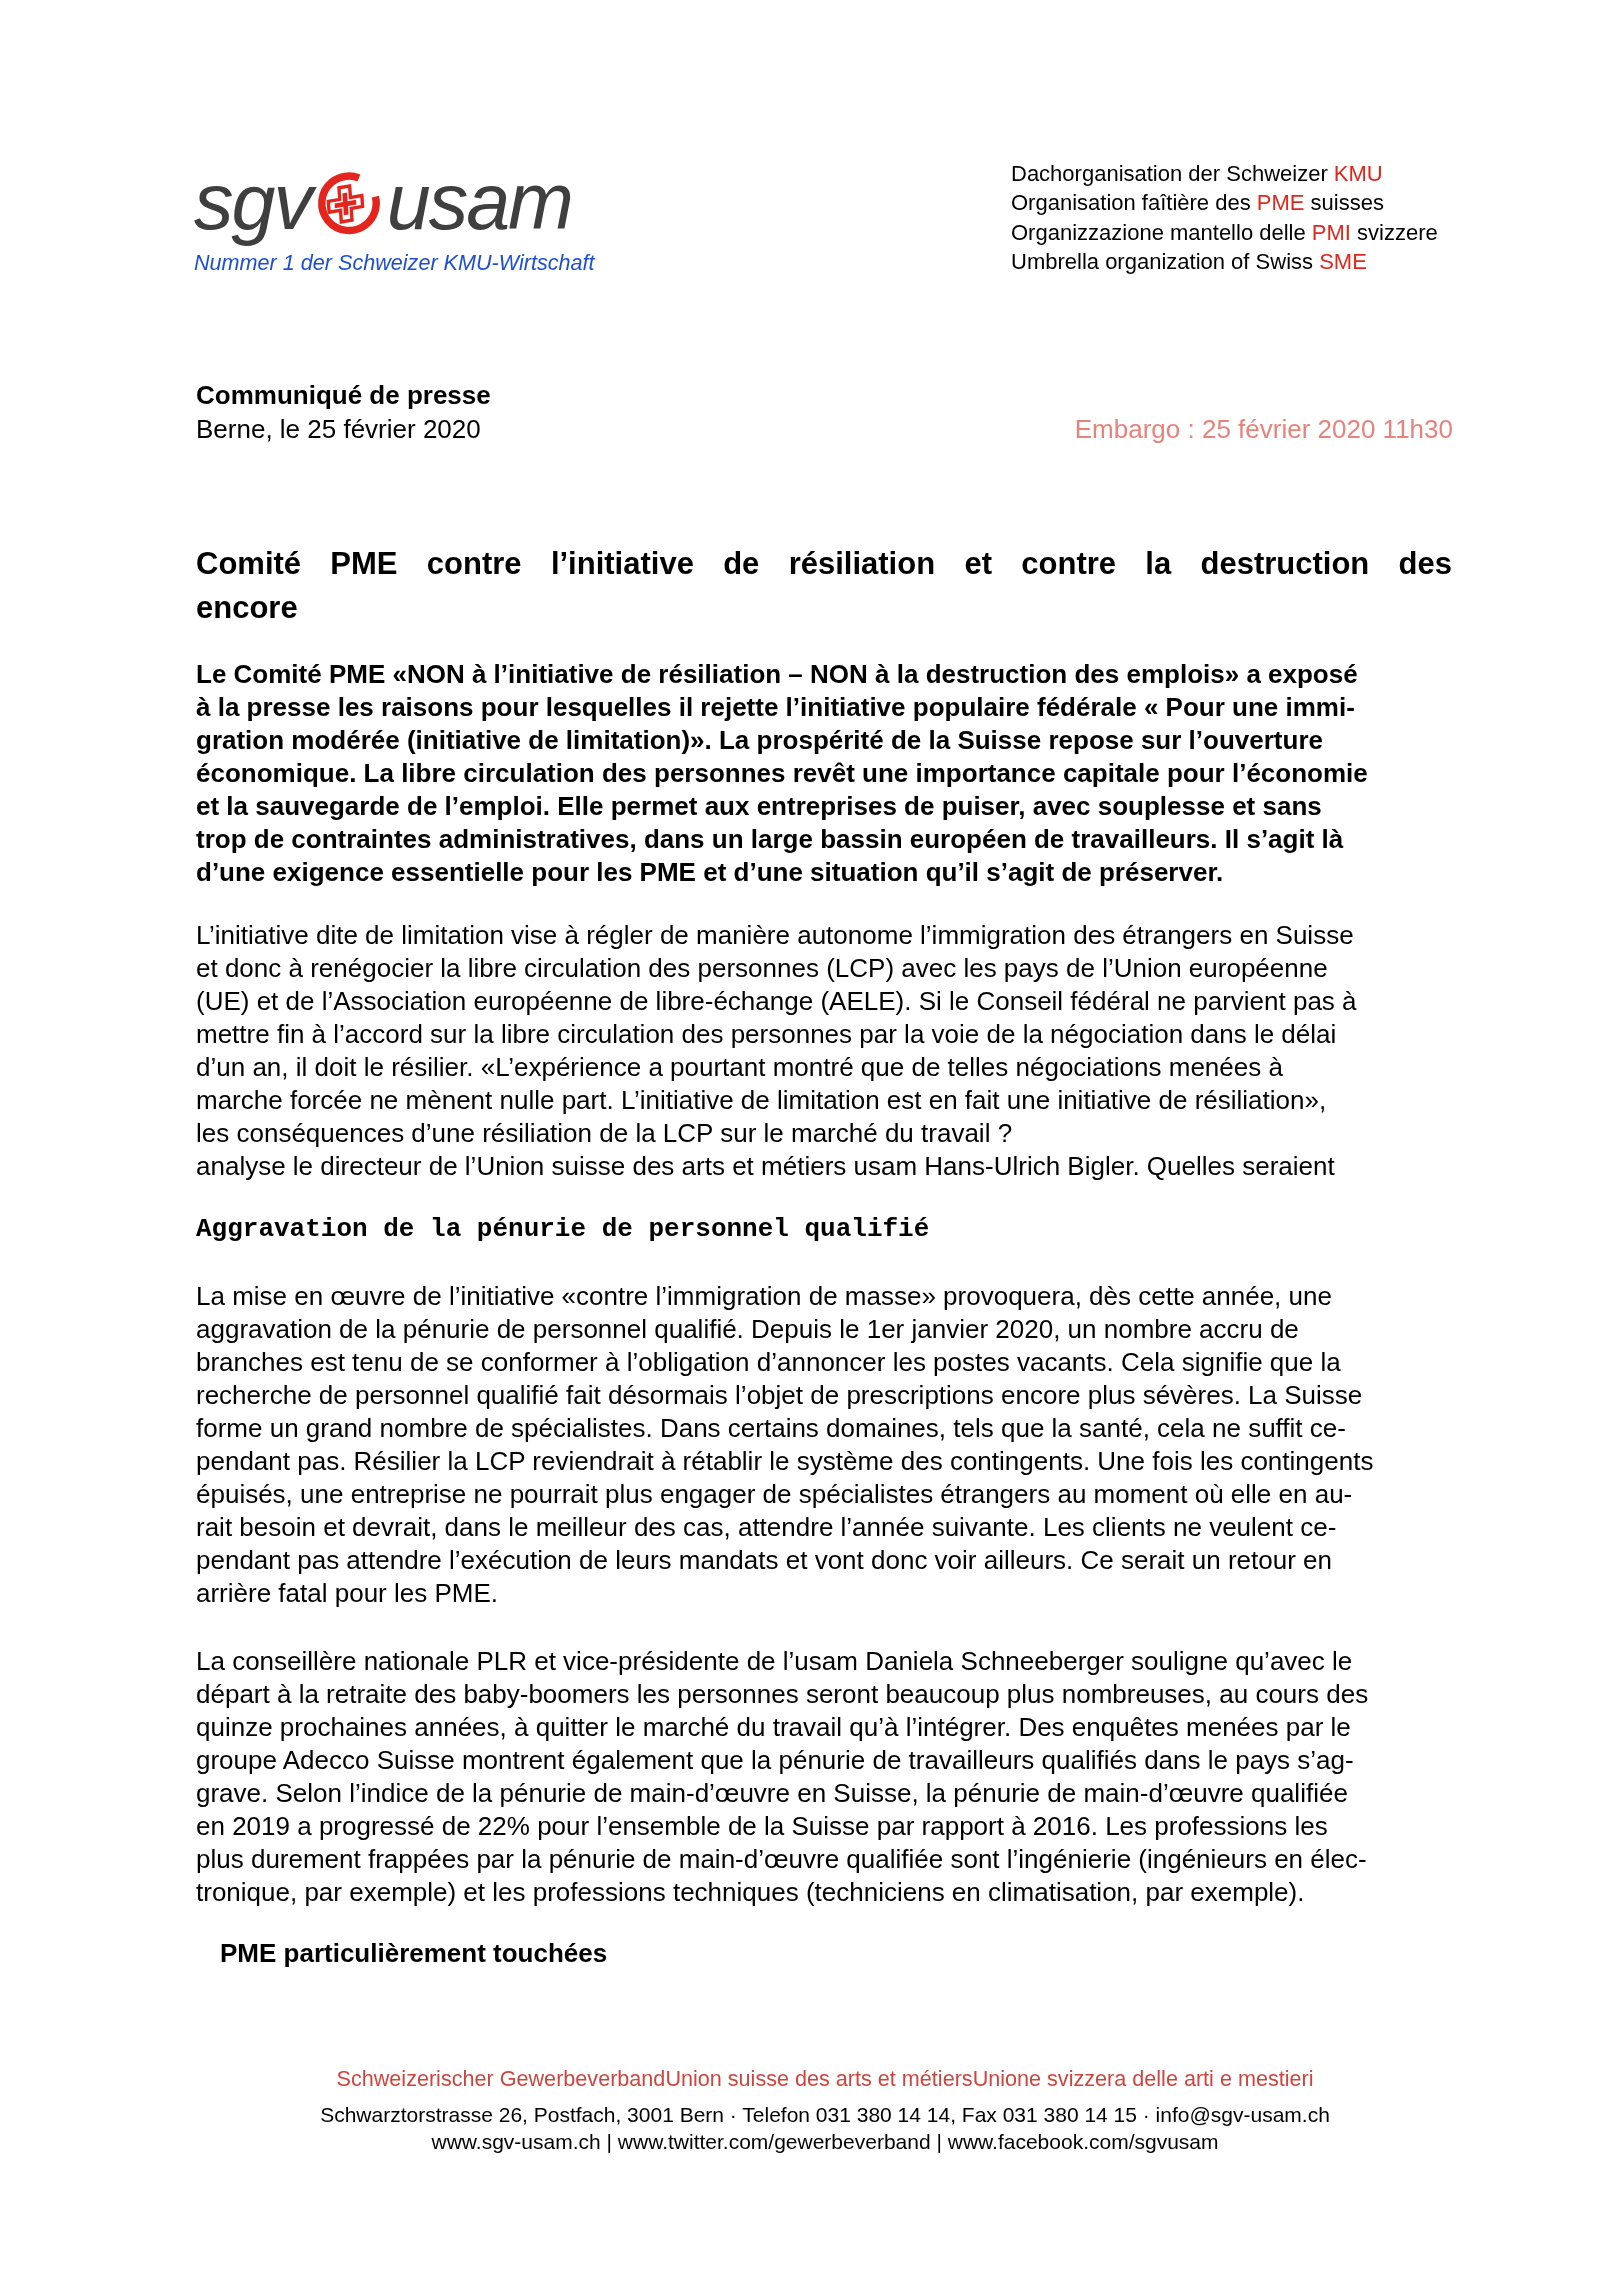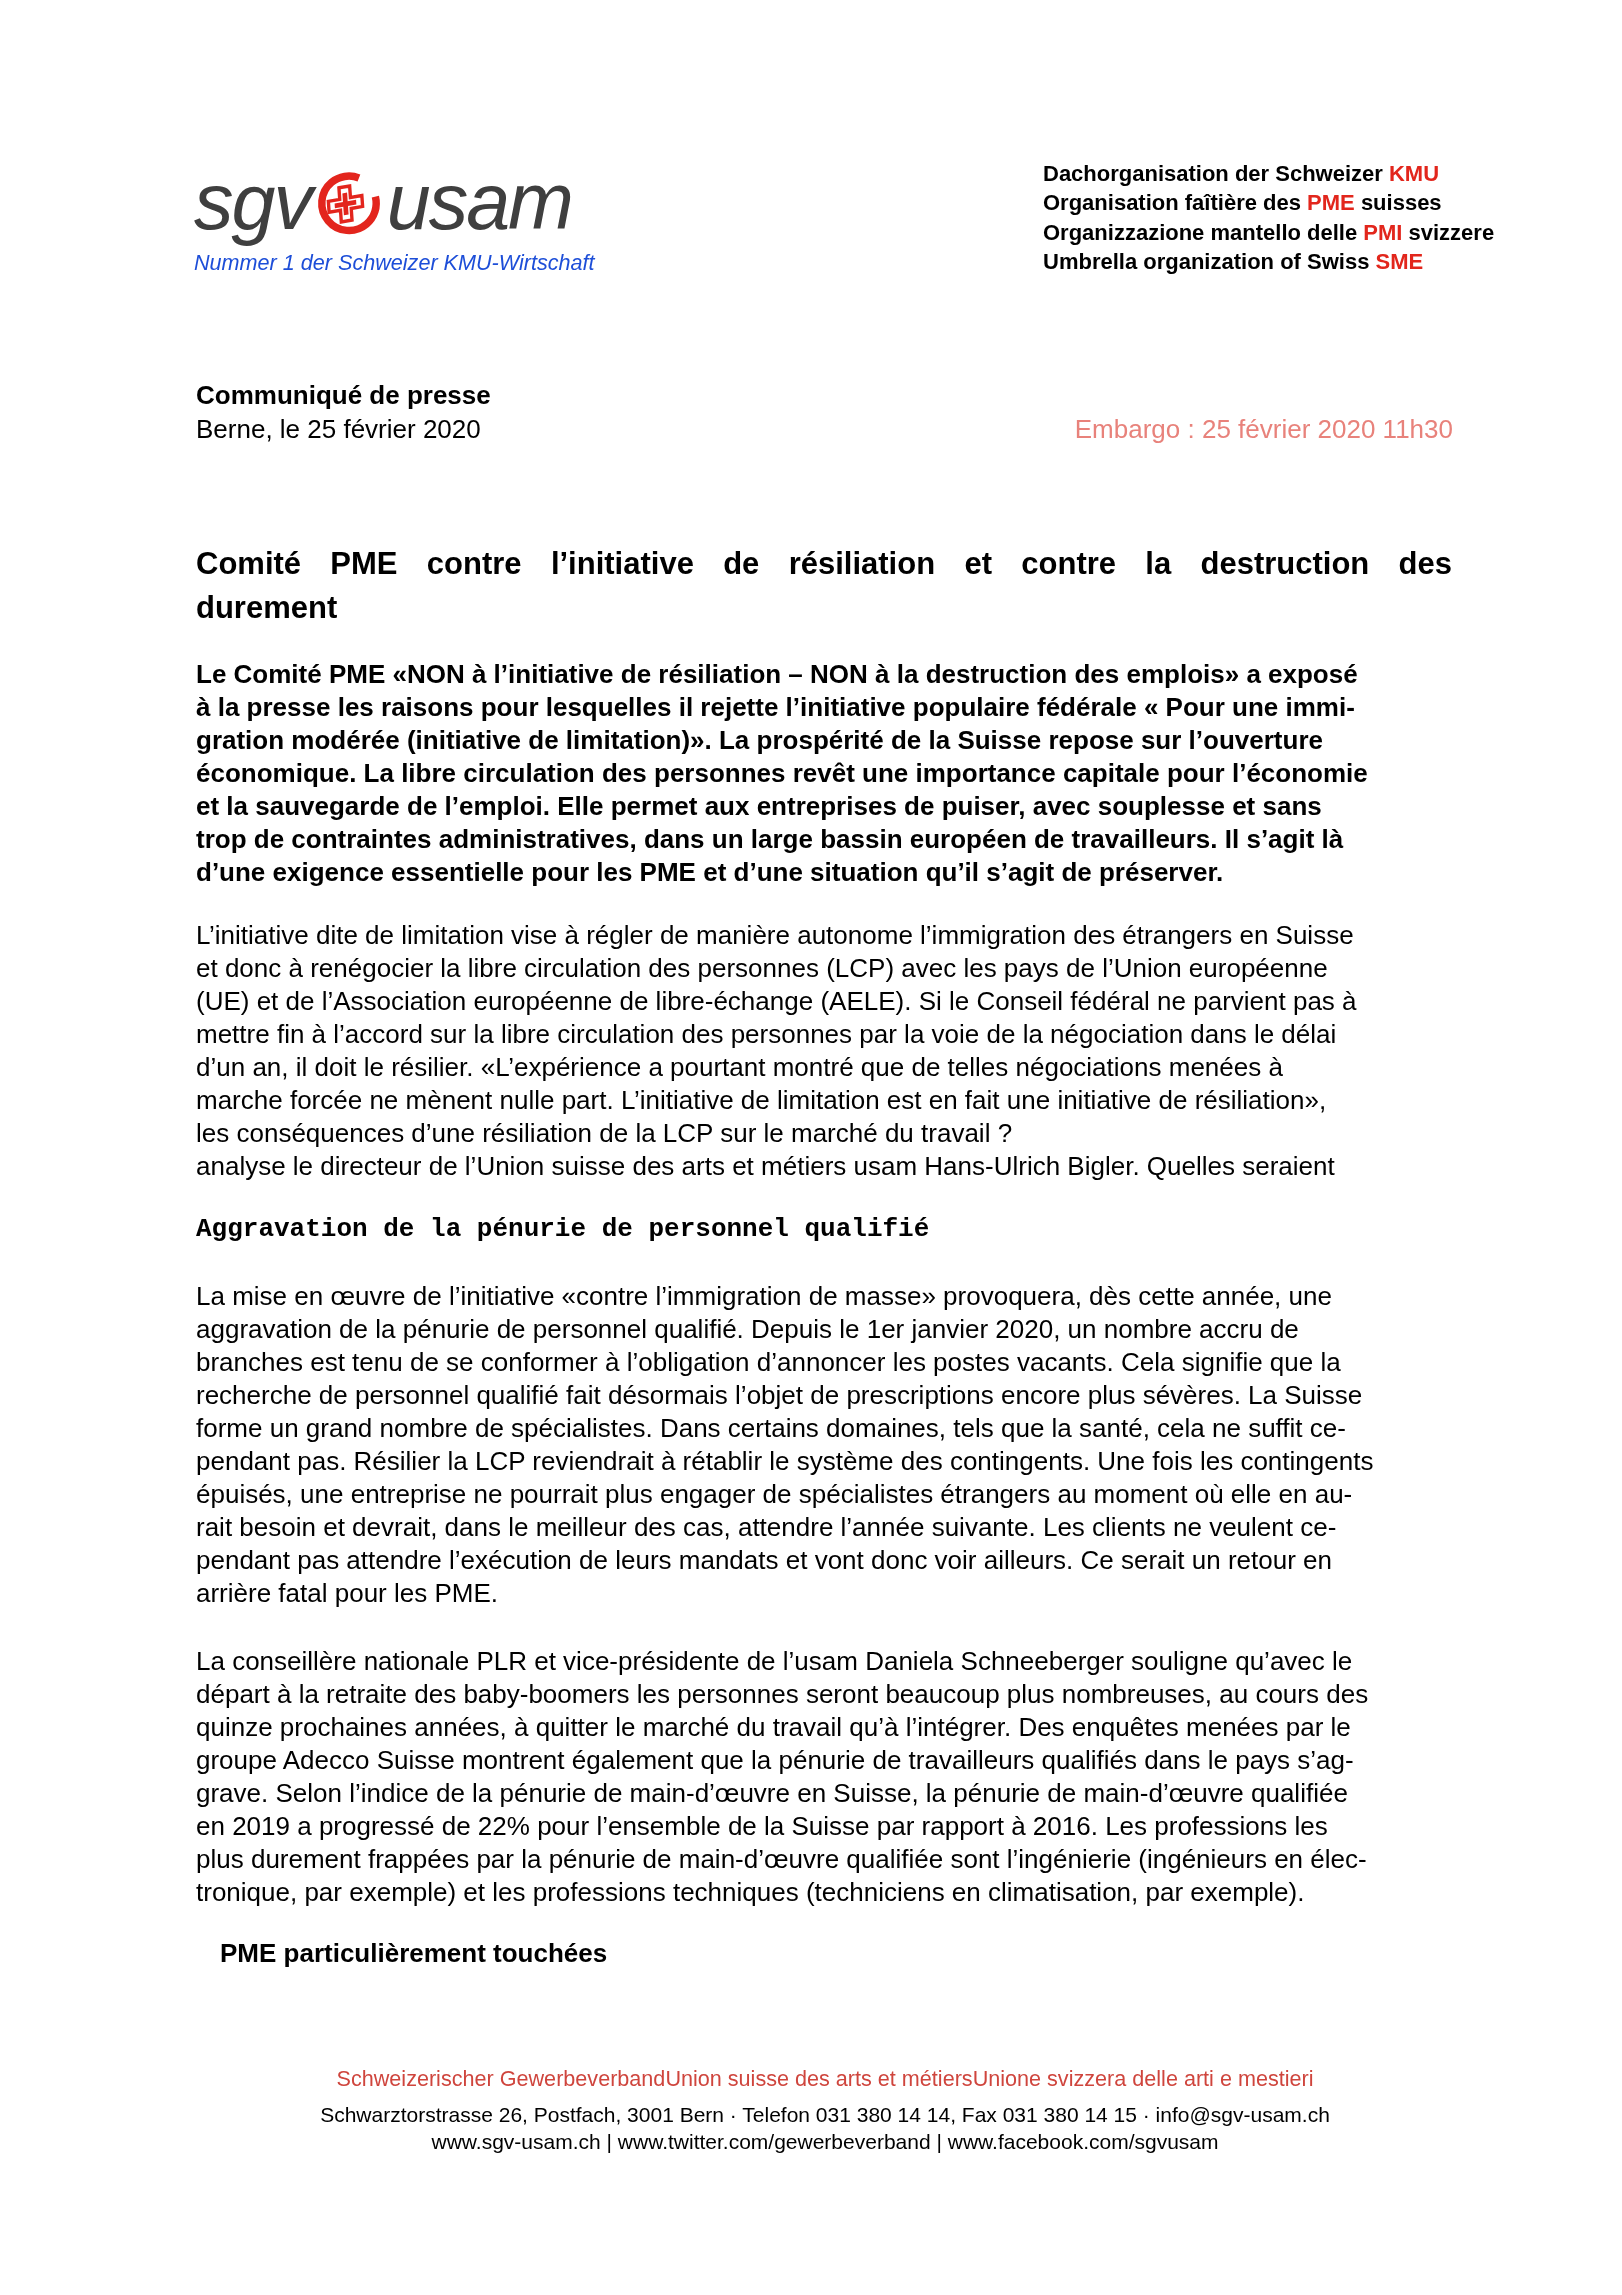--- a/index.html
+++ b/index.html
@@ -26,21 +26,21 @@
     line-height: 1;
   }
   .logo-mark { width: 68px; height: 68px; margin: 0 3.9px; transform: translateY(1.3px); }
   .logo-tagline {
     margin-top: 9.2px;
     font-size: 21.6px;
     font-style: italic;
     color: #1d4ed8;
   }
 
-  .org-block { position: absolute; left: 1043px; top: 159px; font-weight: bold; }
+  .org-block { position: absolute; left: 1011px; top: 159px; }
   .org-line { font-size: 22px; line-height: 29.4px; color: #000; white-space: nowrap; }
   .accent { color: #e2261c; }
 
   
   .doc-type  { position: absolute; left: 196px; top: 380px; font-size: 26px; font-weight: 700; white-space: nowrap; }
   .dateline  { position: absolute; left: 196px; top: 414px; font-size: 26px; white-space: nowrap; }
   .embargo   { position: absolute; right: 169px; top: 414px; font-size: 26px; color: #e8827b; white-space: nowrap; }
 
   
   .title { position: absolute; left: 196px; top: 542px; width: 1256px; font-size: 31px; font-weight: 700; line-height: 44px; }
@@ -102,21 +102,21 @@
       <span>Umbrella organization of Swiss </span><span class="accent">SME</span><span></span>
     </div>
   </div>
 
   <div class="doc-type">Communiqué de presse</div>
   <div class="dateline">Berne, le 25 février 2020</div>
   <div class="embargo">Embargo : 25 février 2020 11h30</div>
 
   <div class="title">
     <div class="tline stretch">Comité PME contre l’initiative de résiliation et contre la destruction des</div>
-    <div class="tline">durement</div>
+    <div class="tline">encore</div>
   </div>
 
   <div class="textblock lead">
       <div class="tline">Le Comité PME «NON à l’initiative de résiliation – NON à la destruction des emplois» a exposé</div>
       <div class="tline">à la presse les raisons pour lesquelles il rejette l’initiative populaire fédérale « Pour une immi-</div>
       <div class="tline">gration modérée (initiative de limitation)». La prospérité de la Suisse repose sur l’ouverture</div>
       <div class="tline">économique. La libre circulation des personnes revêt une importance capitale pour l’économie</div>
       <div class="tline">et la sauvegarde de l’emploi. Elle permet aux entreprises de puiser, avec souplesse et sans</div>
       <div class="tline">trop de contraintes administratives, dans un large bassin européen de travailleurs. Il s’agit là</div>
       <div class="tline">d’une exigence essentielle pour les PME et d’une situation qu’il s’agit de préserver.</div>

